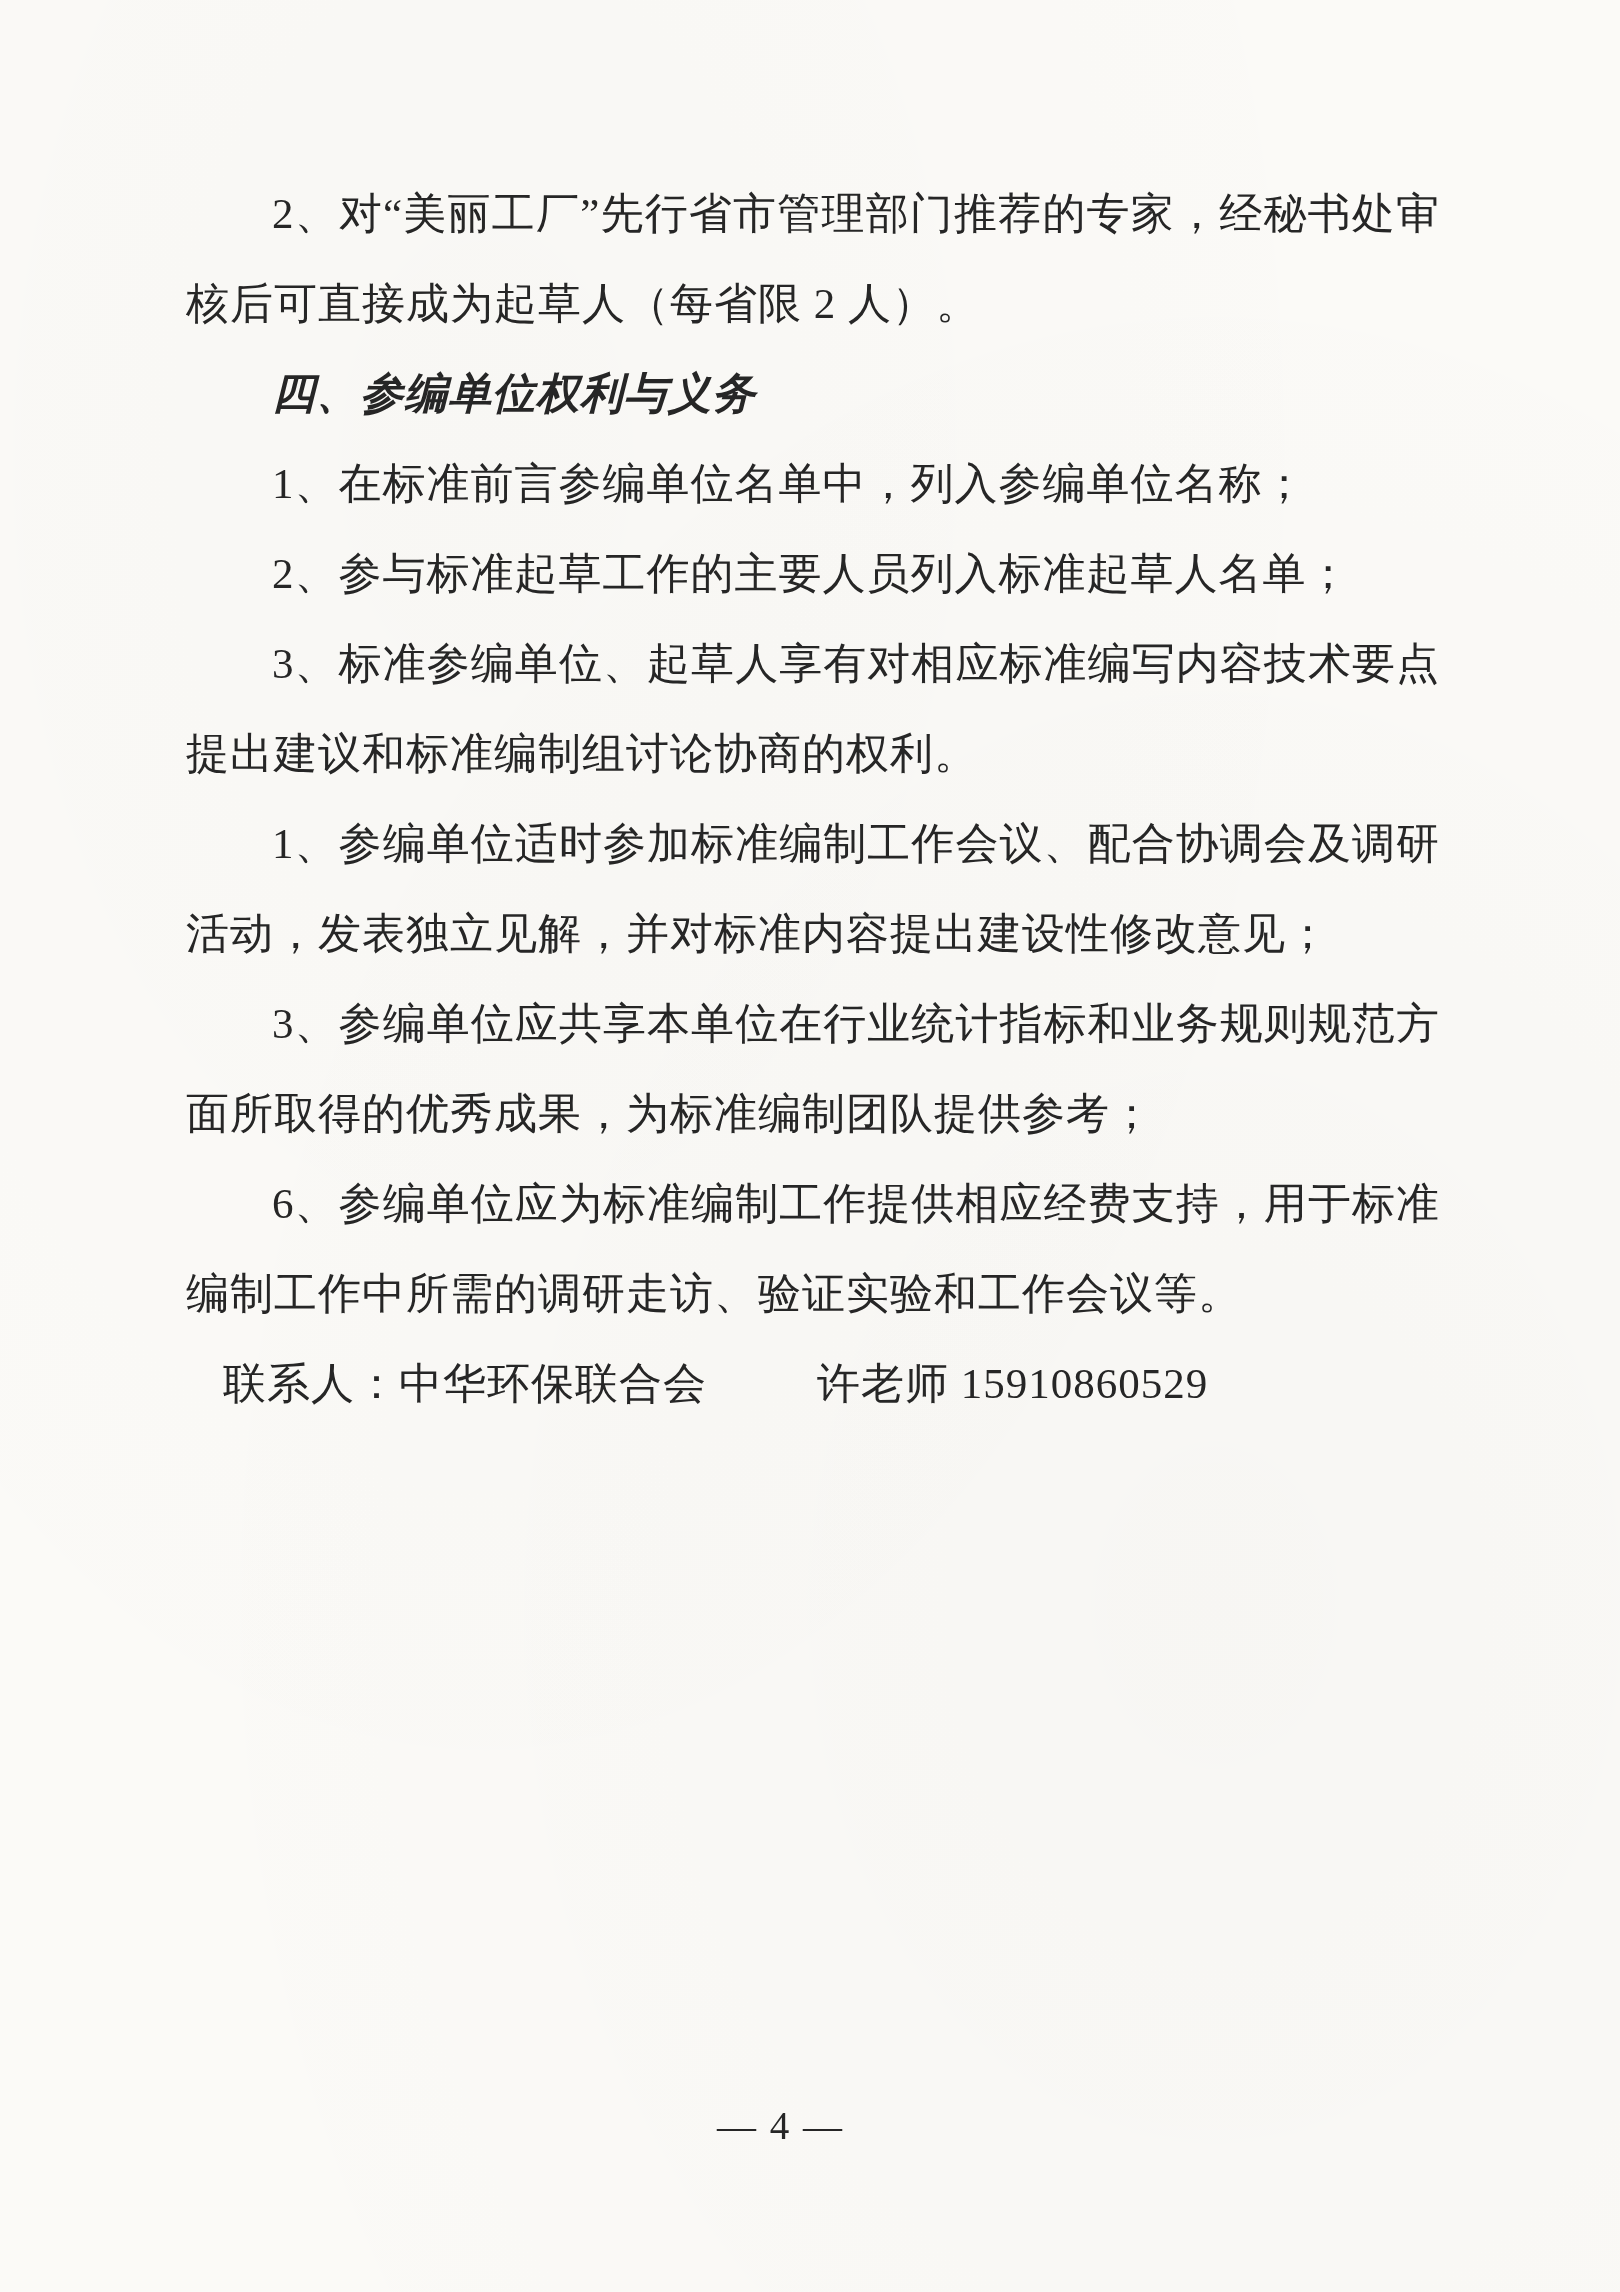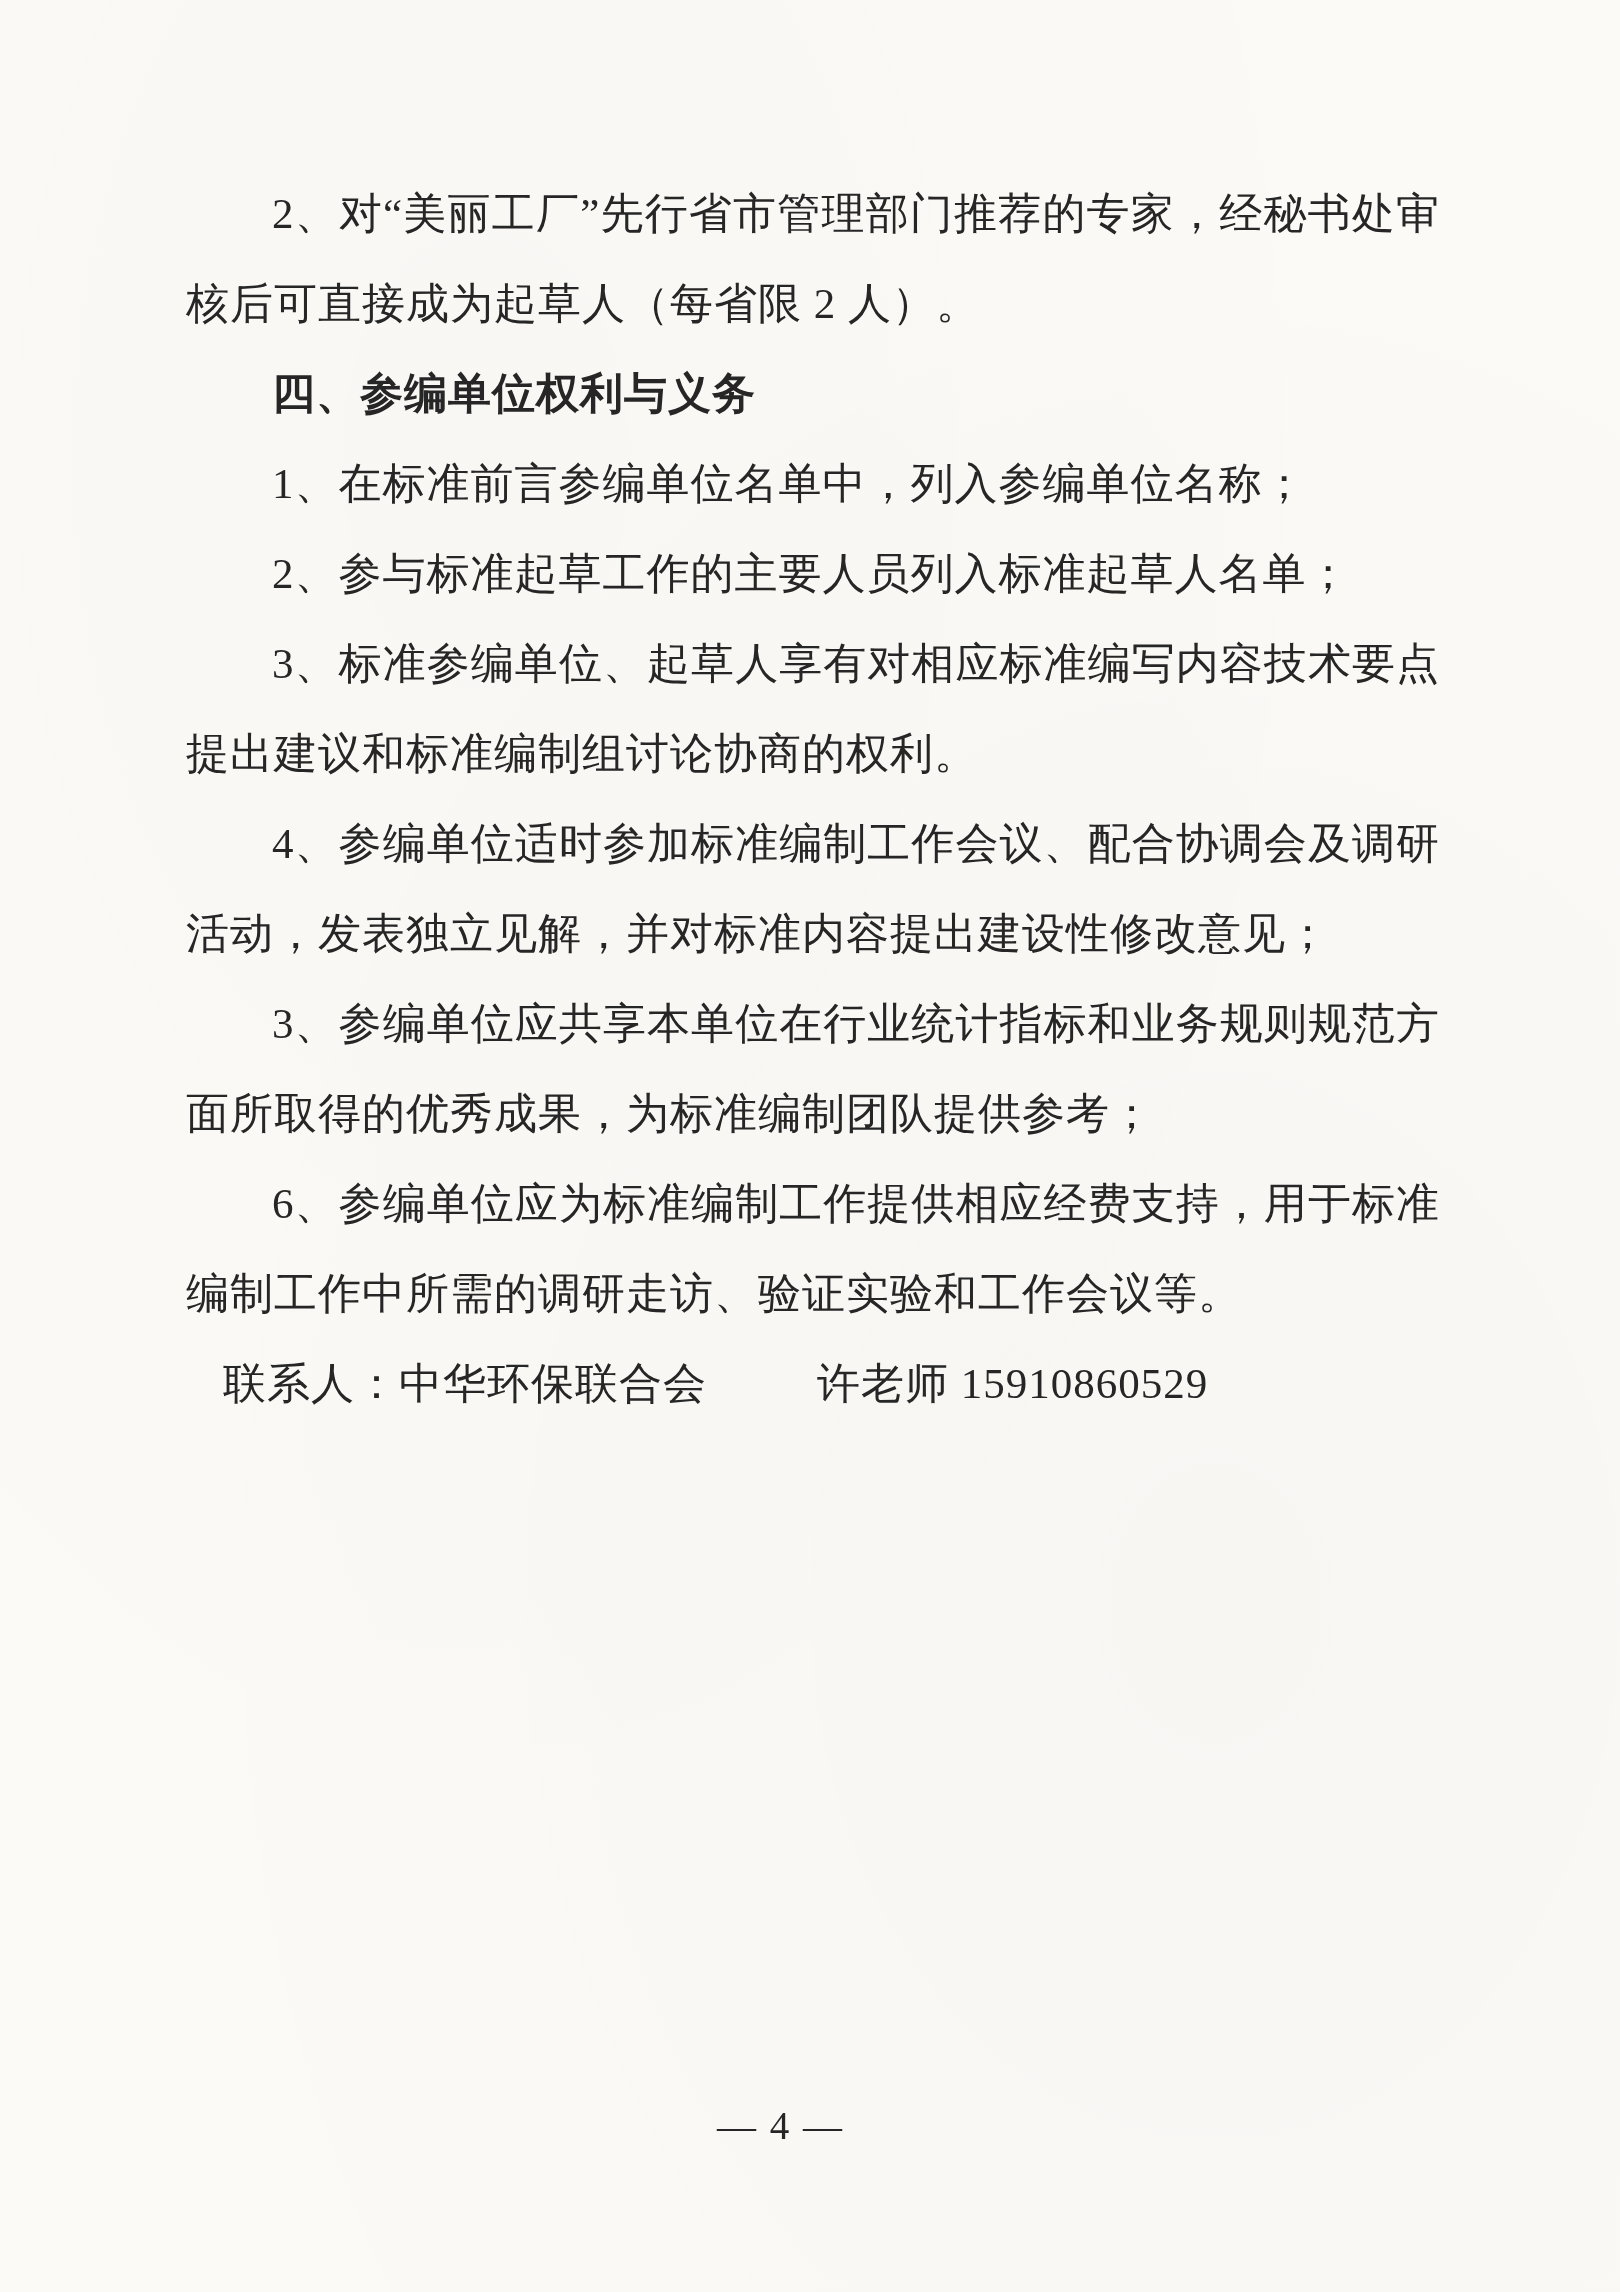--- a/index.html
+++ b/index.html
@@ -35,20 +35,21 @@
     text-align: justify;
     text-justify: inter-ideograph;
     letter-spacing: 1px;
   }
   .heading {
     margin: 0;
     font-size: 43px;
     font-weight: bold;
     text-indent: 2em;
     letter-spacing: 1px;
+    font-style: italic;
   }
   .contact-row {
     margin: 0;
     white-space: nowrap;
     letter-spacing: 1px;
   }
   .contact-row-1 { padding-left: 37px; }
   .contact-row-2 { padding-left: 153px; }
   .contact-gap-wide { display: inline-block; width: 110px; }
   .contact-gap-small { display: inline-block; width: 21.6px; }
@@ -73,21 +74,21 @@
     <p class="para">2、对“美丽工厂”先行省市管理部门推荐的专家，经秘书处审核后可直接成为起草人（每省限 2 人）。</p>
 
     <h2 class="heading">四、参编单位权利与义务</h2>
 
     <p class="para">1、在标准前言参编单位名单中，列入参编单位名称；</p>
 
     <p class="para">2、参与标准起草工作的主要人员列入标准起草人名单；</p>
 
     <p class="para">3、标准参编单位、起草人享有对相应标准编写内容技术要点提出建议和标准编制组讨论协商的权利。</p>
 
-    <p class="para">4、参编单位适时参加标准编制工作会议、配合协调会及调研活动，发表独立见解，并对标准内容提出建设性修改意见；</p>
+    <p class="para">1、参编单位适时参加标准编制工作会议、配合协调会及调研活动，发表独立见解，并对标准内容提出建设性修改意见；</p>
 
     <p class="para">3、参编单位应共享本单位在行业统计指标和业务规则规范方面所取得的优秀成果，为标准编制团队提供参考；</p>
 
     <p class="para">6、参编单位应为标准编制工作提供相应经费支持，用于标准编制工作中所需的调研走访、验证实验和工作会议等。</p>
 
 
 
     <div class="contact-row contact-row-1">
       <span>联系人：</span><span>中华环保联合会</span><span class="contact-gap-wide"></span><span>许老师</span><span class="phone">15910860529</span>
     </div>

